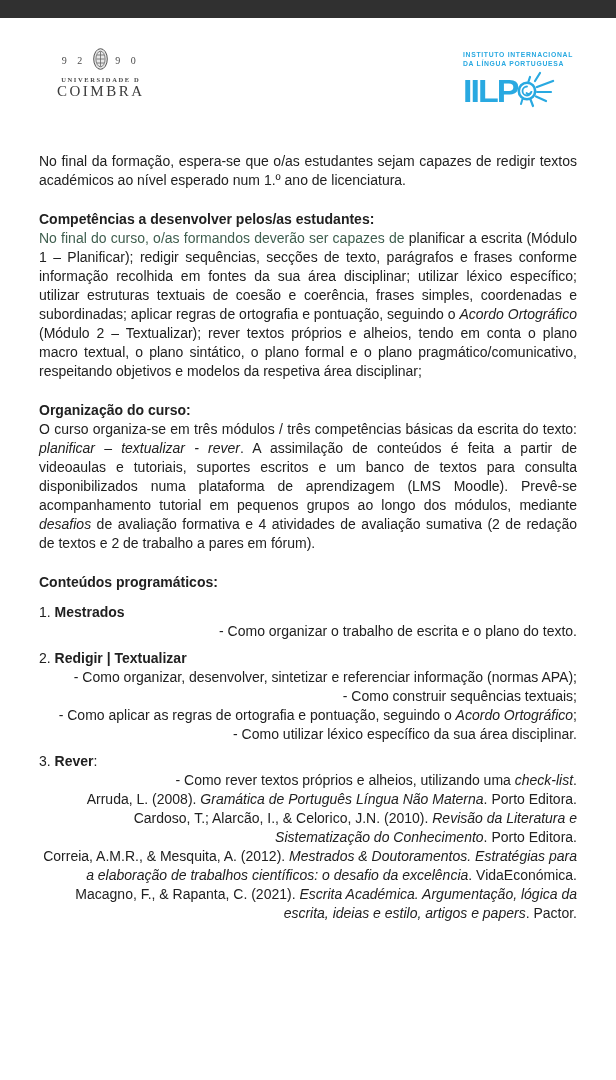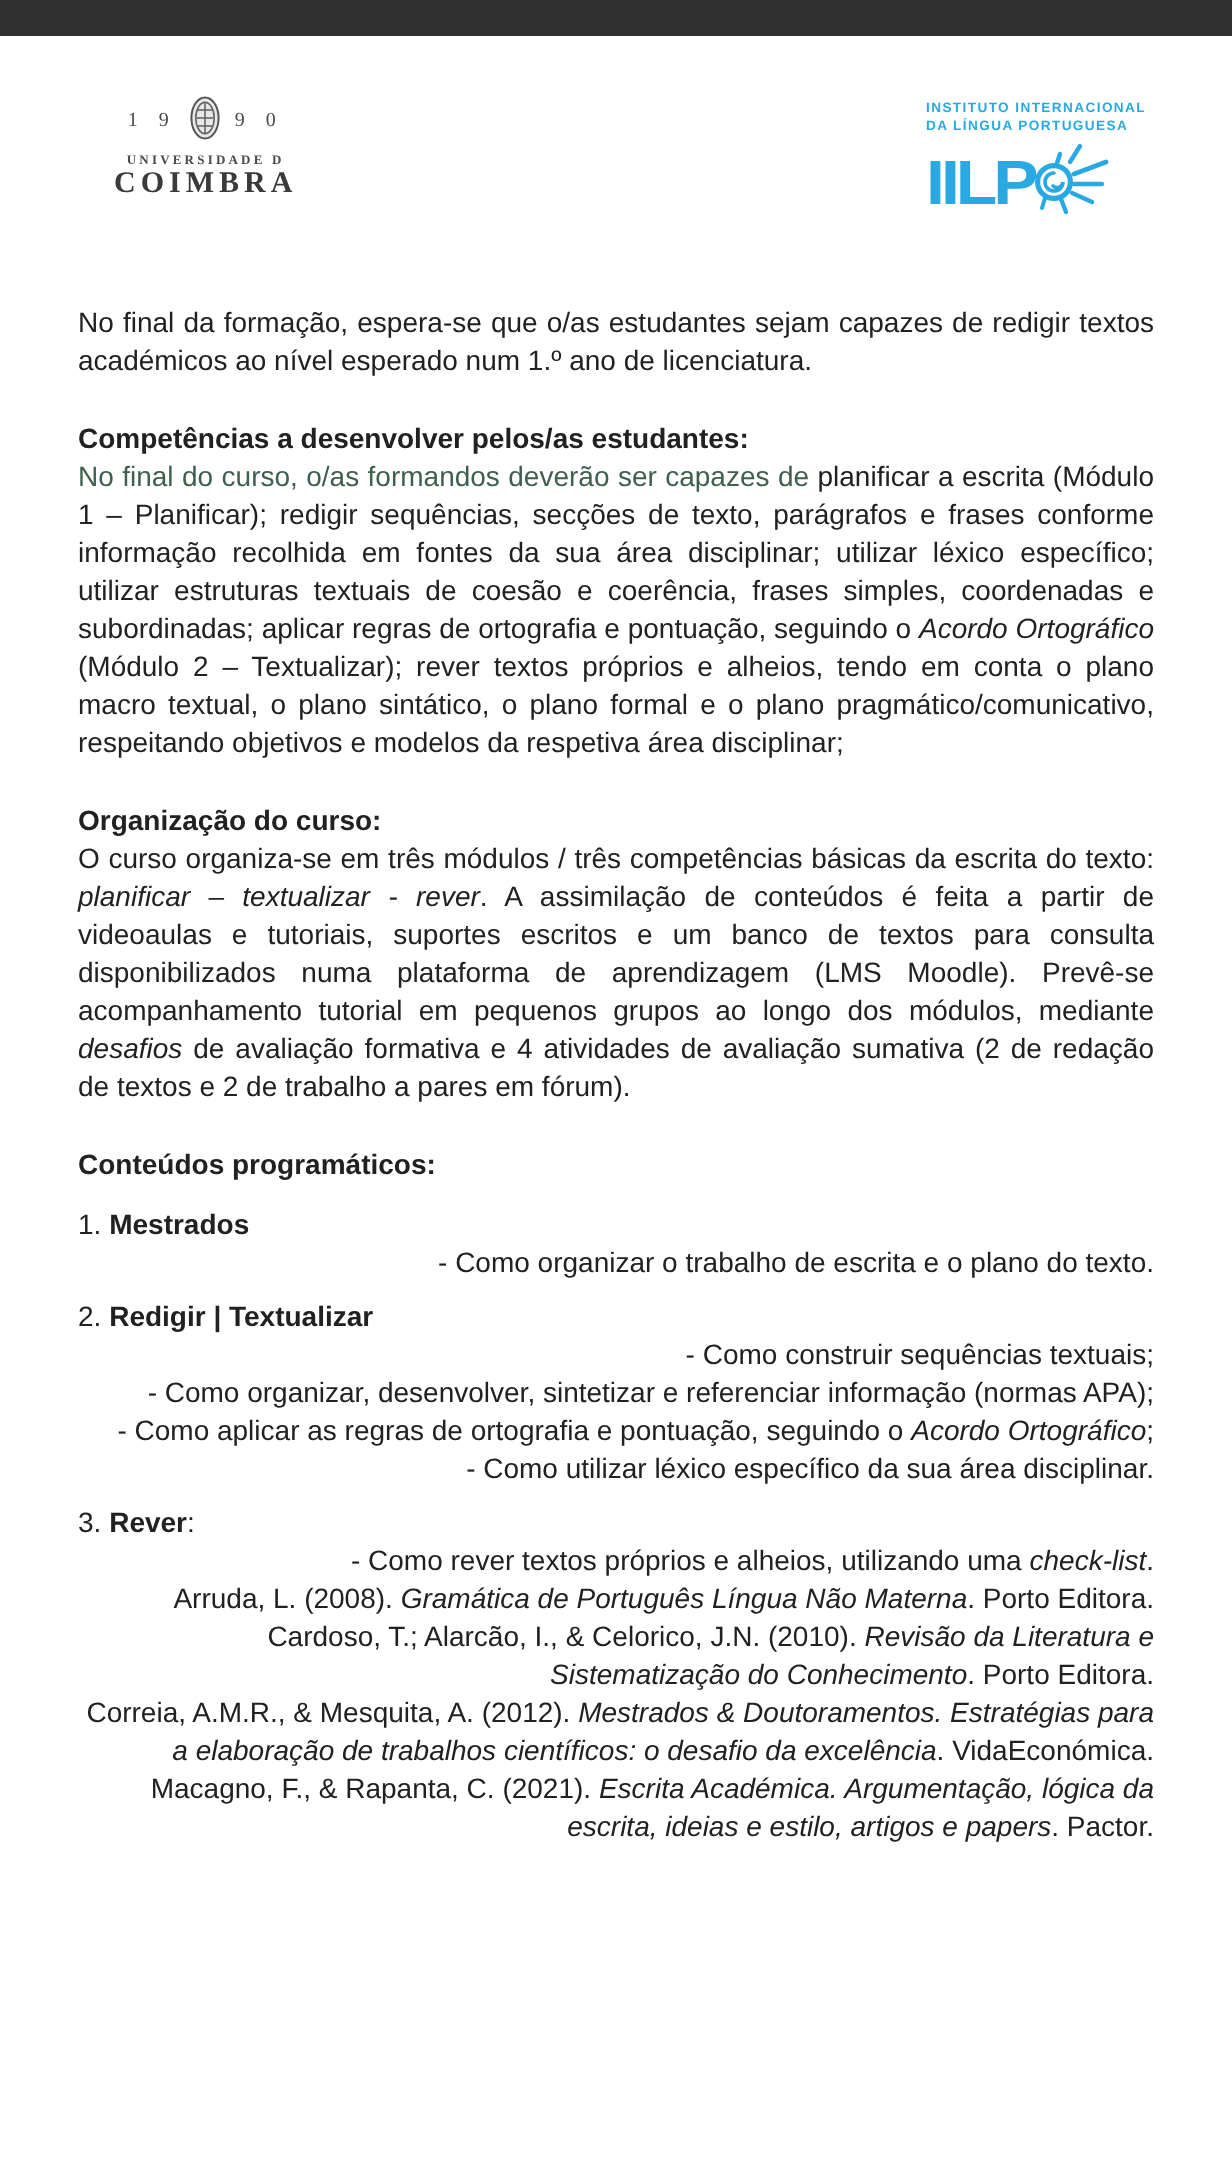--- a/index.html
+++ b/index.html
@@ -24,21 +24,21 @@
     margin-top:30px;
     display:flex;justify-content:space-between;align-items:flex-start;
     height:78px;
   }
   .uc-logo{margin-left:18px;text-align:center;color:#3c3c3c;}
   .uc-top{display:flex;align-items:center;justify-content:center;gap:7px;
     font-family:"Liberation Serif", serif;font-size:10px;letter-spacing:4px;color:#4a4a4a;}
   .uc-seal{display:inline-block;}
   .uc-sub{margin-top:4px;font-family:"Liberation Serif", serif;font-weight:bold;
     font-size:6.5px;letter-spacing:1.6px;color:#4a4a4a;}
-  .uc-name{font-family:"Liberation Serif", serif;font-weight:bold;
+  .uc-name{font-family:"Liberation Serif", serif;font-weight:normal;
     font-size:15px;letter-spacing:2.5px;color:#3a3a3a;}
   .iilp-logo{margin-right:4px;margin-top:3px;}
   .iilp-lines{color:var(--iilp-blue);font-size:6.8px;font-weight:bold;
     letter-spacing:0.7px;line-height:8.5px;}
   .iilp-mark{display:flex;align-items:center;margin-top:2px;}
   .iilp-acronym{color:var(--iilp-blue);font-weight:bold;font-size:34px;
     letter-spacing:-2px;line-height:30px;transform:scaleY(0.92);}
   .iilp-sun{margin-left:-4px;margin-top:-2px;}
   
   .content{margin-top:26px;font-size:14px;line-height:19px;}
@@ -56,21 +56,21 @@
 <body>
 
 <div class="top-bar"></div>
 
 <div class="page">
 
   <div class="header">
 
     <div class="uc-logo">
       <div class="uc-top">
-        <span>1 9</span>
+        <span>9 2</span>
         <span class="uc-seal">
           <svg width="15" height="22" viewBox="0 0 15 22">
             <ellipse cx="7.5" cy="11" rx="6.8" ry="10.3" fill="#e8e8e8" stroke="#555" stroke-width="1"></ellipse>
             <ellipse cx="7.5" cy="11" rx="4.6" ry="7.8" fill="none" stroke="#666" stroke-width="0.8"></ellipse>
             <line x1="4" y1="7" x2="11" y2="7" stroke="#666" stroke-width="0.8"></line>
             <line x1="3.4" y1="11" x2="11.6" y2="11" stroke="#666" stroke-width="0.8"></line>
             <line x1="4" y1="15" x2="11" y2="15" stroke="#666" stroke-width="0.8"></line>
             <line x1="7.5" y1="3.5" x2="7.5" y2="18.5" stroke="#666" stroke-width="0.8"></line>
           </svg>
         </span>
@@ -116,22 +116,22 @@
 
     <p class="block hd mt-lg">Organização do curso:</p>
     <p class="block"><span>O curso organiza-se em três módulos / três competências básicas da escrita do texto: </span><span class="i">planificar – textualizar - rever</span><span>. A assimilação de conteúdos é feita a partir de videoaulas e tutoriais, suportes escritos e um banco de textos para consulta disponibilizados numa plataforma de aprendizagem (LMS Moodle). Prevê-se acompanhamento tutorial em pequenos grupos ao longo dos módulos, mediante </span><span class="i">desafios</span><span> de avaliação formativa e 4 atividades de avaliação sumativa (2 de redação de textos e 2 de trabalho a pares em fórum).</span></p>
 
     <p class="block hd mt-lg">Conteúdos programáticos:</p>
 
     <p class="block mt-md"><span>1. </span><span class="b">Mestrados</span></p>
     <p class="block left"><span>- Como organizar o trabalho de escrita e o plano do texto.</span></p>
 
     <p class="block mt-sm"><span>2. </span><span class="b">Redigir | Textualizar</span></p>
+    <p class="block left"><span>- Como organizar, desenvolver, sintetizar e referenciar informação (normas APA);</span></p>
     <p class="block left"><span>- Como construir sequências textuais;</span></p>
-    <p class="block left"><span>- Como organizar, desenvolver, sintetizar e referenciar informação (normas APA);</span></p>
     <p class="block left"><span>- Como aplicar as regras de ortografia e pontuação, seguindo o </span><span class="i">Acordo Ortográfico</span><span>;</span></p>
     <p class="block left"><span>- Como utilizar léxico específico da sua área disciplinar.</span></p>
 
     <p class="block mt-sm"><span>3. </span><span class="b">Rever</span><span>:</span></p>
     <p class="block left"><span>- Como rever textos próprios e alheios, utilizando uma </span><span class="i">check-list</span><span>.</span></p>
 
     <p class="block left"><span>Arruda, L. (2008). </span><span class="i">Gramática de Português Língua Não Materna</span><span>. Porto Editora.</span></p>
     <p class="block left"><span>Cardoso, T.; Alarcão, I., &amp; Celorico, J.N. (2010). </span><span class="i">Revisão da Literatura e Sistematização do Conhecimento</span><span>. Porto Editora.</span></p>
     <p class="block left"><span>Correia, A.M.R., &amp; Mesquita, A. (2012). </span><span class="i">Mestrados &amp; Doutoramentos. Estratégias para a elaboração de trabalhos científicos: o desafio da excelência</span><span>. VidaEconómica.</span></p>
     <p class="block left"><span>Macagno, F., &amp; Rapanta, C. (2021). </span><span class="i">Escrita Académica. Argumentação, lógica da escrita, ideias e estilo, artigos e papers</span><span>. Pactor.</span></p>

